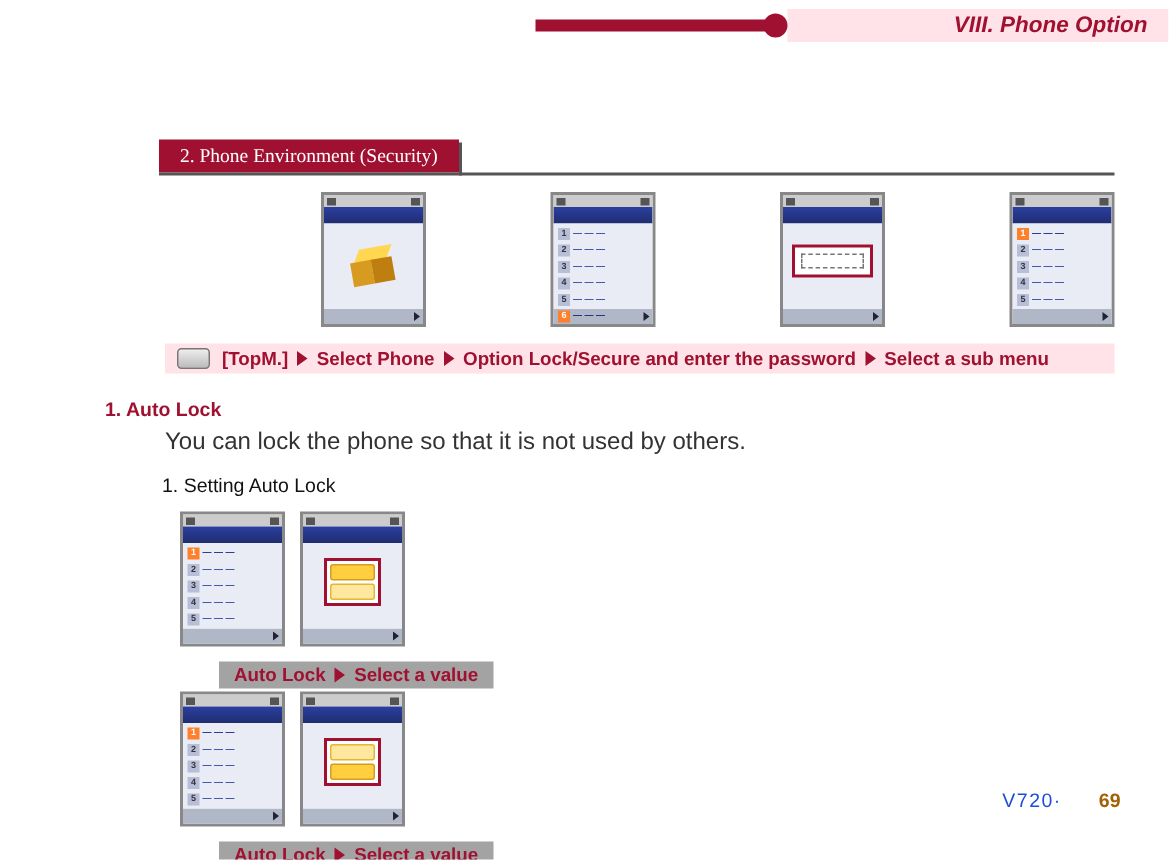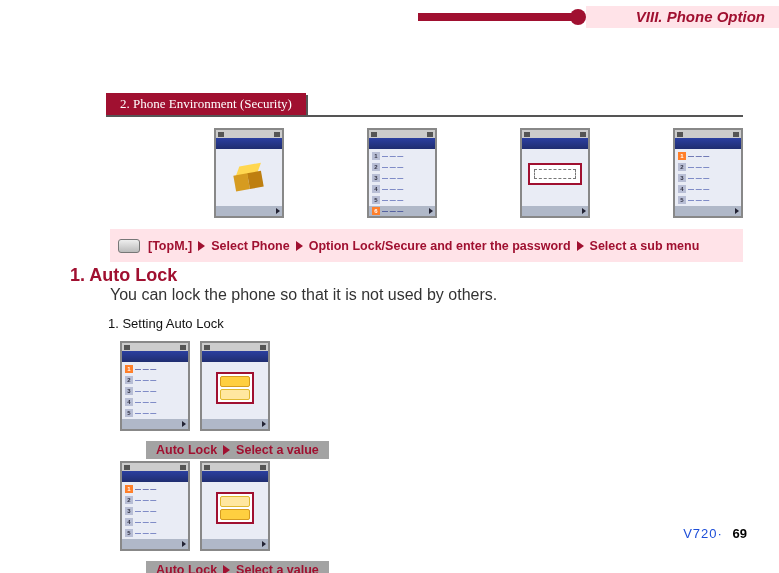--- a/index.html
+++ b/index.html
@@ -38,21 +38,21 @@
   .header-title-band {
     background: #ffe3e8;
     height: 22px;
     line-height: 22px;
     font-size: 15px;
     font-style: italic;
     font-weight: bold;
     color: #a01030;
     padding: 0 14px 0 30px;
     margin-left: 8px;
-    width: 193px;
+    width: 254px;
     text-align: right;
   }
   .section-strip {
     position: absolute;
     left: 106px;
     top: 93px;
     display: flex;
     font-family: Liberation Serif, serif;
   }
   .section-strip .tab {
@@ -221,21 +221,21 @@
 
   .nav-path {
     position: absolute;
     left: 110px;
     right: 36px;
     top: 229px;
     background: #ffe3e8;
     color: #a01030;
     font-weight: bold;
     font-size: 12.5px;
-    height: 33px;
+    height: 20px;
     line-height: 20px;
     padding: 0 8px;
     display: flex;
     align-items: center;
     gap: 6px;
     white-space: nowrap;
   }
   .nav-path .lead-icon {
     width: 22px;
     height: 14px;
@@ -252,21 +252,21 @@
     border-bottom: 5px solid transparent;
     border-left: 7px solid currentColor;
     vertical-align: middle;
   }
   .subsection-title {
     position: absolute;
     left: 70px;
     top: 265px;
     color: #a01030;
     font-weight: bold;
-    font-size: 18px;
+    font-size: 13px;
   }
   .subsection-desc {
     position: absolute;
     left: 110px;
     top: 286px;
     font-size: 16px;
     color: #333;
   }
   .columns {
     position: absolute;
@@ -313,21 +313,21 @@
   }
 
   .footer {
     position: absolute;
     right: 32px;
     bottom: 32px;
     font-size: 13px;
     color: #777;
   }
   .footer .model { color: #1d4ed8; letter-spacing: 1px; }
-  .footer .page { color: #000000; font-weight: bold; margin-left: 6px; }
+  .footer .page { color: #a16207; font-weight: bold; margin-left: 21px; }
 </style>
 </head>
 <body>
 
 <div class="header-bar">
   <div class="header-center-line"></div>
   <div class="header-title-band">VIII. Phone Option</div>
 </div>
 
 <div class="section-strip">

